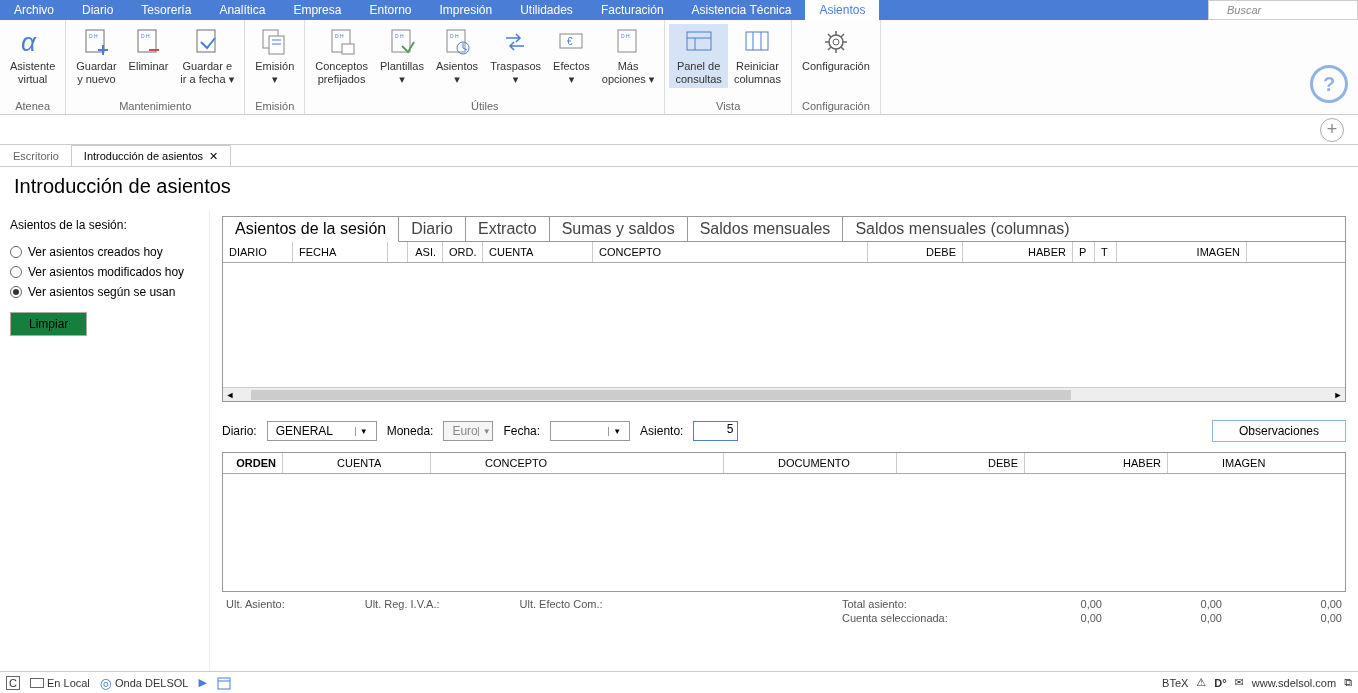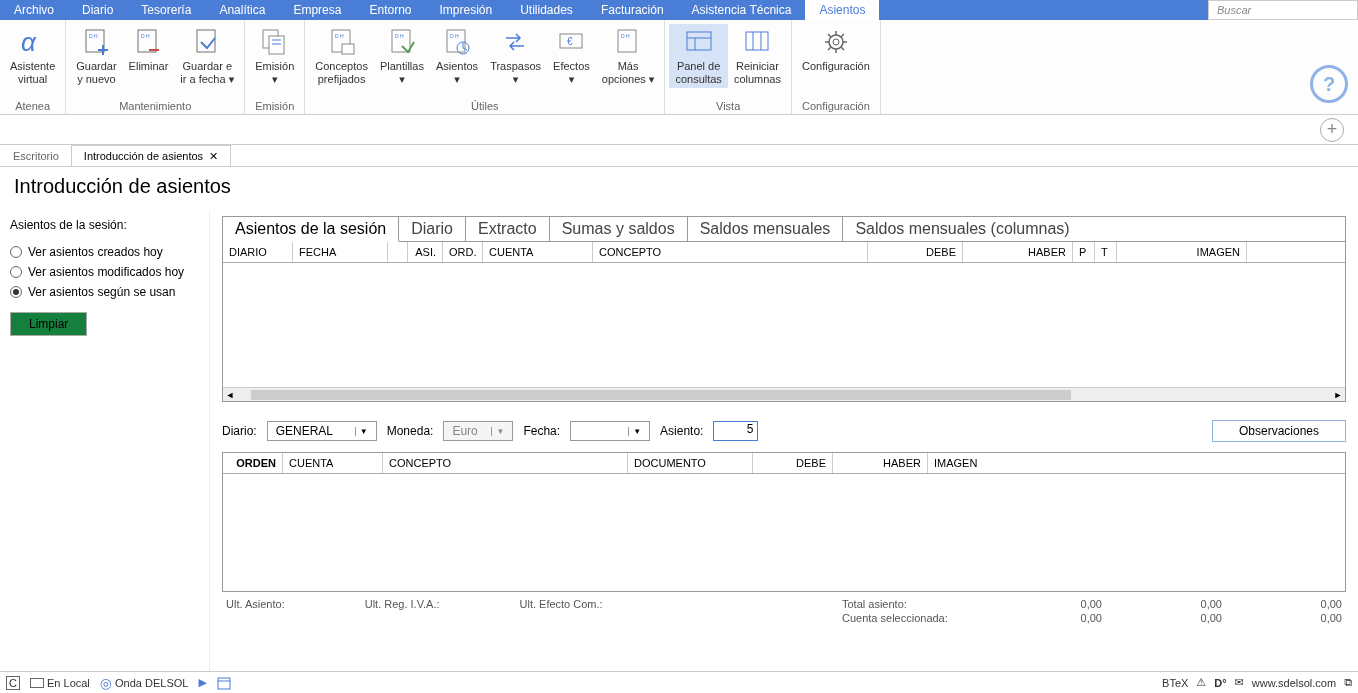--- a/index.html
+++ b/index.html
@@ -2,21 +2,21 @@
 <html><head>
 <meta charset="utf-8">
 <style>
 * { box-sizing: border-box; margin: 0; padding: 0; font-family: "Segoe UI", Tahoma, sans-serif; }
 body { width: 1358px; height: 693px; overflow: hidden; font-size: 12px; background: #fff; display: flex; flex-direction: column; }
 
 
 .menubar { display: flex; background: #4a7dd6; color: #fff; height: 20px; align-items: stretch; }
 .menubar .mitem { padding: 2px 14px; cursor: pointer; display: flex; align-items: center; font-size: 12px; }
 .menubar .mitem.active { background: #fff; color: #4a7dd6; }
-.menubar .search { margin-left: auto; background: #fff; color: #888; width: 150px; display: flex; align-items: center; padding: 0 8px; border: 1px solid #ccc; font-style: italic; font-size: 11px; }
+.menubar .search { margin-left: auto; background: #fff; color: #888; width: 150px; display: flex; align-items: center; padding: 0 18px; border: 1px solid #ccc; font-style: italic; font-size: 11px; }
 
 
 .ribbon { display: flex; border-bottom: 1px solid #ccc; height: 95px; background: #fdfdfd; position: relative; }
 .rgroup { display: flex; flex-direction: column; border-right: 1px solid #ddd; padding: 0 4px; }
 .rgroup .buttons { display: flex; flex: 1; align-items: flex-start; padding-top: 4px; }
 .rgroup .glabel { text-align: center; font-size: 11px; color: #666; padding: 2px 0; }
 .rbtn { display: flex; flex-direction: column; align-items: center; justify-content: flex-start; padding: 2px 6px; cursor: pointer; font-size: 11px; color: #333; min-width: 48px; text-align: center; }
 .rbtn.active { background: #d6e2f5; }
 .rbtn .icon { width: 32px; height: 32px; display: flex; align-items: center; justify-content: center; margin-bottom: 2px; }
 .rbtn .lbl { line-height: 1.2; }
@@ -58,21 +58,21 @@
 
 .formrow { display: flex; align-items: center; gap: 10px; padding: 18px 0 10px; font-size: 12px; }
 .formrow label { }
 .formrow .combo { border: 1px solid #999; height: 20px; display: flex; align-items: center; padding: 0 8px; background: #fff; }
 .formrow .combo.dis { background: #f5f5f5; color: #888; }
 .formrow .combo .dd { margin-left: auto; border-left: 1px solid #999; padding-left: 4px; font-size: 8px; }
 .formrow .tbox { border: 1px solid #4a7dd6; height: 20px; width: 45px; text-align: right; padding: 0 4px; }
 .formrow .obsbtn { margin-left: auto; border: 1px solid #8fb3e6; padding: 3px 26px; background: #fff; cursor: pointer; font-size: 12px; }
 
 .grid2 { border: 1px solid #999; height: 140px; display: flex; flex-direction: column; }
-.grid2 .ghead { border-bottom: 1px solid #aaa; }
+.grid2 .ghead { border-bottom: 1px solid #aaa; gap: 48px; }
 
 .footer1 { display: flex; padding: 6px 4px; font-size: 11px; color: #555; gap: 80px; }
 .footer1 .totals { margin-left: auto; display: grid; grid-template-columns: 140px 120px 120px 120px; font-size: 11px; row-gap: 2px; }
 .footer1 .totals div:nth-child(4n+2),
 .footer1 .totals div:nth-child(4n+3),
 .footer1 .totals div:nth-child(4n+4) { text-align: right; }
 
 .statusbar { height: 22px; border-top: 1px solid #ccc; display: flex; align-items: center; font-size: 11px; padding: 0 6px; gap: 10px; color: #333; }
 .statusbar .right { margin-left: auto; display: flex; align-items: center; gap: 8px; }
 .sb-icon { display: inline-flex; align-items: center; gap: 3px; }
@@ -367,21 +367,21 @@
       </div>
     </div>
 
     <div class="formrow">
       <label>Diario:</label>
       <div class="combo" style="width:110px">
           <span>GENERAL</span>
           <span class="dd">▼</span>
         </div>
       <label>Moneda:</label>
-      <div class="combo dis" style="width:70px">
+      <div class="combo dis" style="width:50px">
           <span>Euro</span>
           <span class="dd">▼</span>
         </div>
       <label>Fecha:</label>
       <div class="combo" style="width:80px">
           <span></span>
           <span class="dd">▼</span>
         </div>
       <label>Asiento:</label>
       <div class="tbox">5</div>

